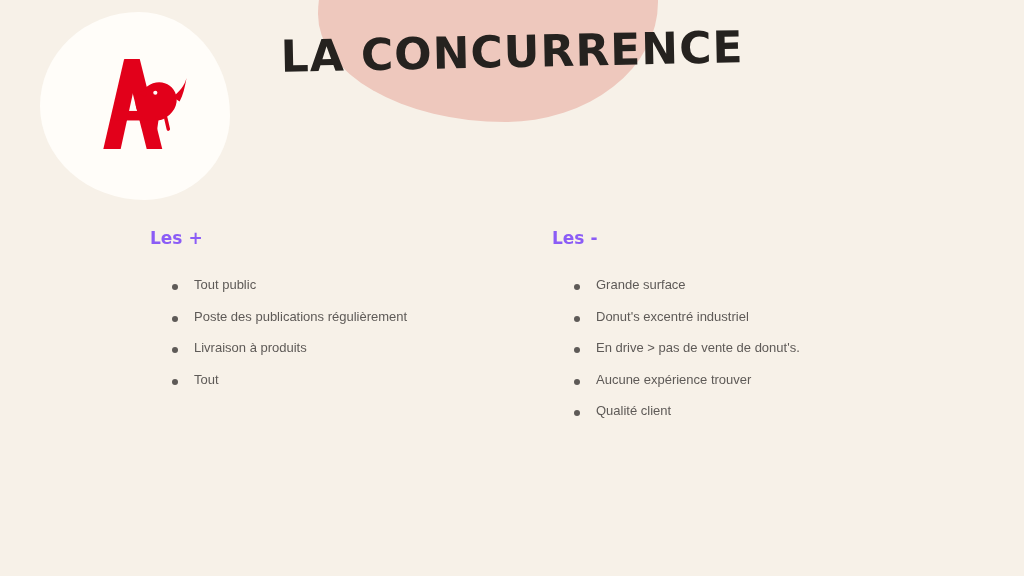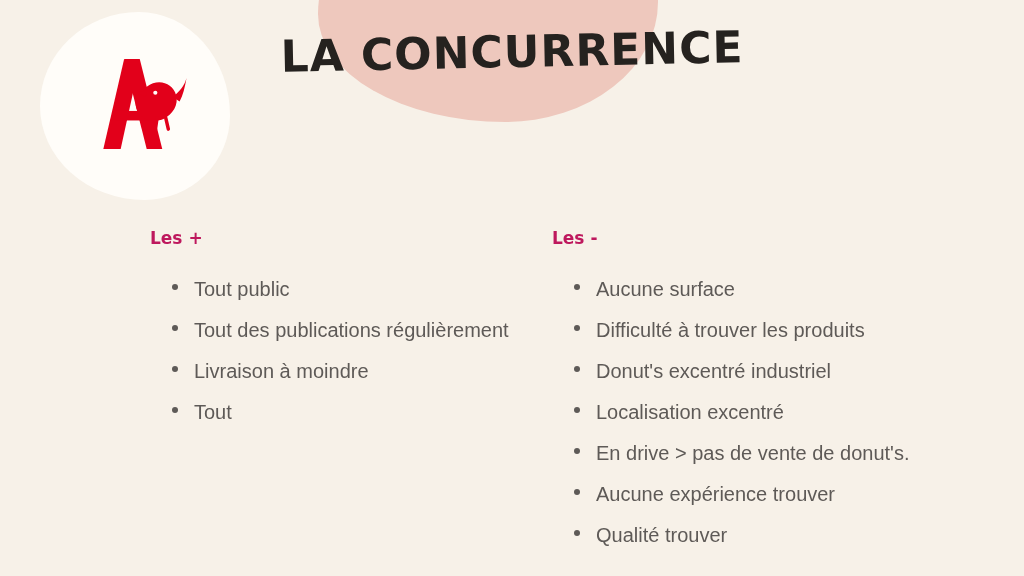--- a/index.html
+++ b/index.html
@@ -69,32 +69,32 @@
     position: absolute;
     top: 228px;
     z-index: 4;
   }
   .col-plus { left: 150px; width: 370px; }
   .col-minus { left: 552px; width: 420px; }
   .col-head {
     font-family: "DejaVu Sans", sans-serif;
     font-weight: bold;
     font-size: 17px;
-    color: #be185d;
+    color: #8b5cf6;
     margin: 0 0 28px 0;
   }
   ul.items {
     list-style: none;
     margin: 0;
     padding: 0 0 0 22px;
   }
   ul.items li {
     position: relative;
     font-family: "Liberation Sans", sans-serif;
-    font-size: 20px;
+    font-size: 13px;
     color: #5e5a57;
     line-height: 1.35;
     margin-bottom: 14px;
     padding-left: 22px;
     white-space: nowrap;
   }
   ul.items li::before {
     content: "";
     position: absolute;
     left: 0;
@@ -130,32 +130,30 @@
 
     <circle cx="80" cy="47" r="2.4" fill="#fffdf9"></circle>
   </svg>
 
   <div class="title">LA CONCURRENCE</div>
 
   <div class="col col-plus">
     <div class="col-head">Les +</div>
     <ul class="items">
       <li>Tout public</li>
-      <li>Tout des publications régulièrement</li>
-      <li>Livraison à moindre</li>
+      <li>Poste des publications régulièrement</li>
+      <li>Livraison à produits</li>
       <li>Tout</li>
     </ul>
   </div>
 
   <div class="col col-minus">
     <div class="col-head">Les -</div>
     <ul class="items">
-      <li>Aucune surface</li>
-      <li>Difficulté à trouver les produits</li>
+      <li>Grande surface</li>
       <li>Donut's excentré industriel</li>
-      <li>Localisation excentré</li>
       <li>En drive &gt; pas de vente de donut's.</li>
       <li>Aucune expérience trouver</li>
-      <li>Qualité trouver</li>
+      <li>Qualité client</li>
     </ul>
   </div>
 
 </div>
 
 </body></html>

